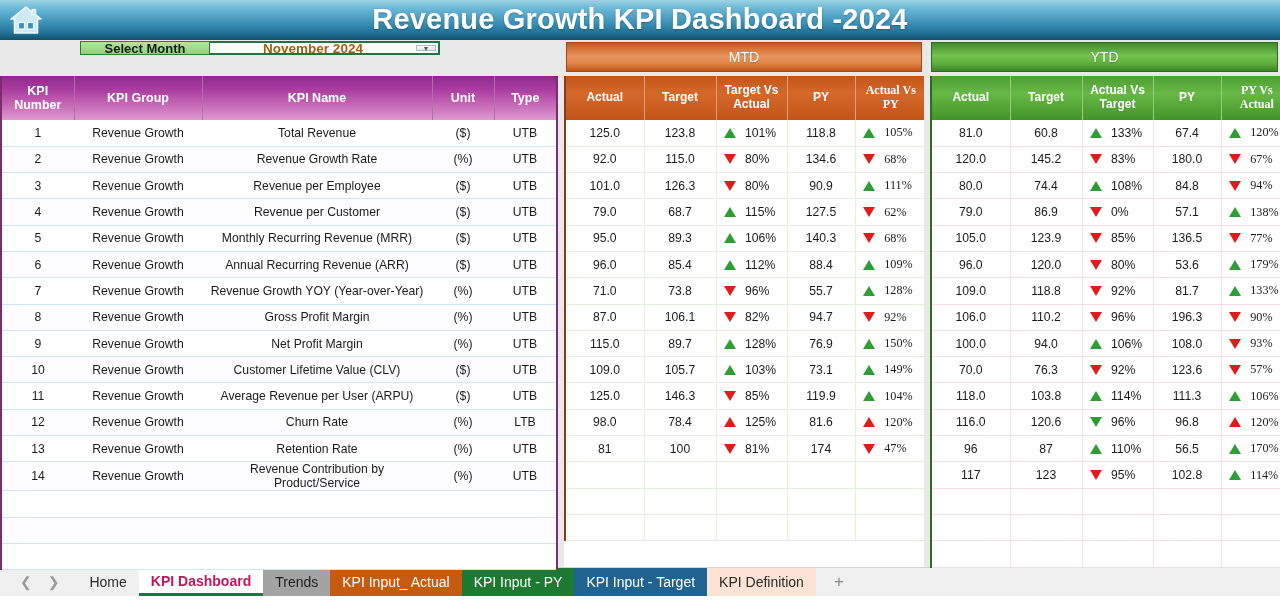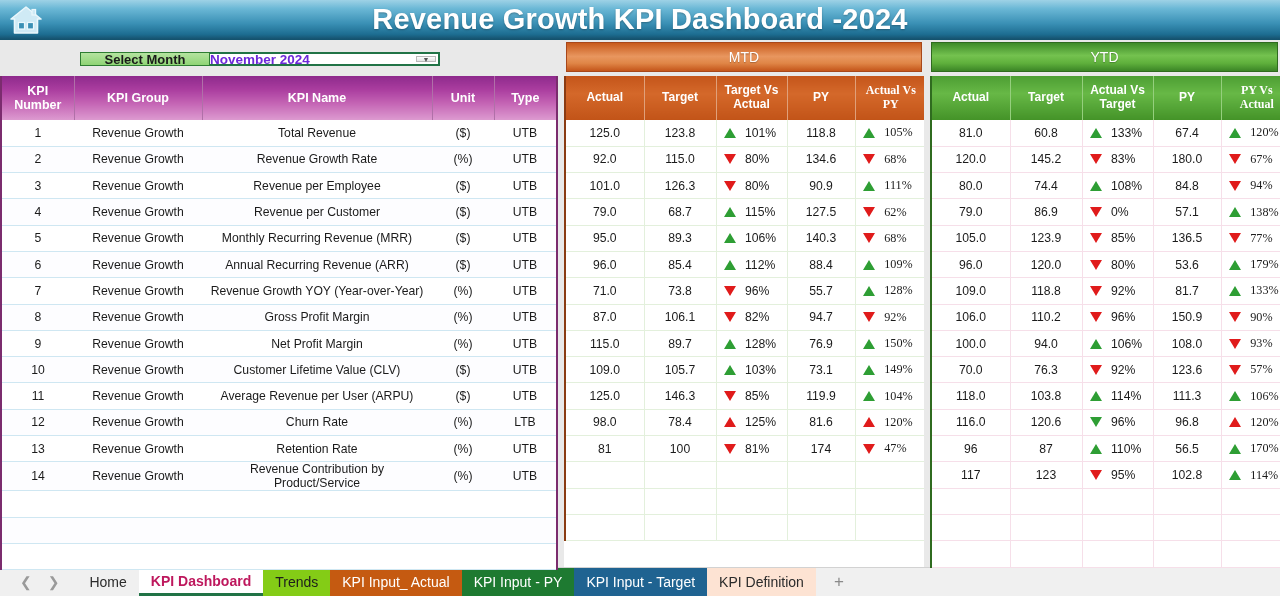--- a/index.html
+++ b/index.html
@@ -35,41 +35,41 @@
   }
 
   
   .controls {
     height: 36px;
     background: #e9e9e9;
     display: flex; align-items: center;
     position: relative;
   }
   .month-wrap {
-    position: absolute; left: 80px; top: 12px;
+    position: absolute; left: 80px; top: 1px;
     display: flex; align-items: stretch; height: 14px;
   }
   .month-label {
     width: 130px;
     background: linear-gradient(to bottom, #b5e3a0, #8fd475);
     border: 1px solid #2e7d32;
     display: flex; align-items: center; justify-content: center;
     font-size: 13px; font-weight: bold; color: #1a1a1a;
   }
   .month-combo {
     width: 230px;
     background: #ffffff;
     border: 2px solid #217346;
     border-left: none;
     display: flex; align-items: center;
     position: relative;
   }
   .month-value {
-    flex: 1; text-align: left;
-    font-size: 13.5px; font-weight: bold; color: #6d28d9;
+    flex: 1; text-align: center;
+    font-size: 13.5px; font-weight: bold; color: #a16207;
     padding-right: 22px;
   }
   .combo-arrow {
     position: absolute; right: 2px; top: 2px; bottom: 2px;
     width: 20px;
     background: linear-gradient(to bottom,#fdfdfd,#e4e4e4);
     border: 1px solid #b9b9b9;
     display: flex; align-items: center; justify-content: center;
     font-size: 7px; color: #555; cursor: pointer;
   }
@@ -198,21 +198,21 @@
     display: flex; align-items: center; padding: 0 12px;
     font-size: 14px; color: #2b2b2b; cursor: pointer;
     white-space: nowrap;
   }
   .tab.plain { background: transparent; }
   .tab.active {
     background: #ffffff; font-weight: bold;
     border-bottom: 3px solid #217346;
     color: #be185d;
   }
-  .tab.green-lt { background: #84cc16; color: #1d1d1d; }
+  .tab.green-lt { background: #a3a3a3; color: #1d1d1d; }
   .tab.orange   { background: #c55a11; color: #ffffff; }
   .tab.blue     { background: #1f6391; color: #ffffff; }
   .tab.green-dk { background: #1e7a31; color: #ffffff; }
   .tab.peach    { background: #fde3d3; color: #2b2b2b; }
   .tab-plus { display: flex; align-items: center; padding: 0 18px; color: #8a8a8a; font-size: 17px; cursor: pointer; }
 </style>
 </head>
 <body>
 
 <div class="titlebar">
@@ -773,21 +773,21 @@
           </tr>
           <tr>
             <td class="w-act">106.0</td>
             <td class="w-tgt">110.2</td>
             <td class="w-cmp">
               <div class="delta">
                 <span class="tri down r"></span>
                 <span class="pctv">96%</span>
               </div>
             </td>
-            <td class="w-py">150.9</td>
+            <td class="w-py">196.3</td>
             <td class="w-cmp2">
               <div class="delta">
                 <span class="tri down r"></span>
                 <span class="pctv">90%</span>
               </div>
             </td>
           </tr>
           <tr>
             <td class="w-act">100.0</td>
             <td class="w-tgt">94.0</td>

